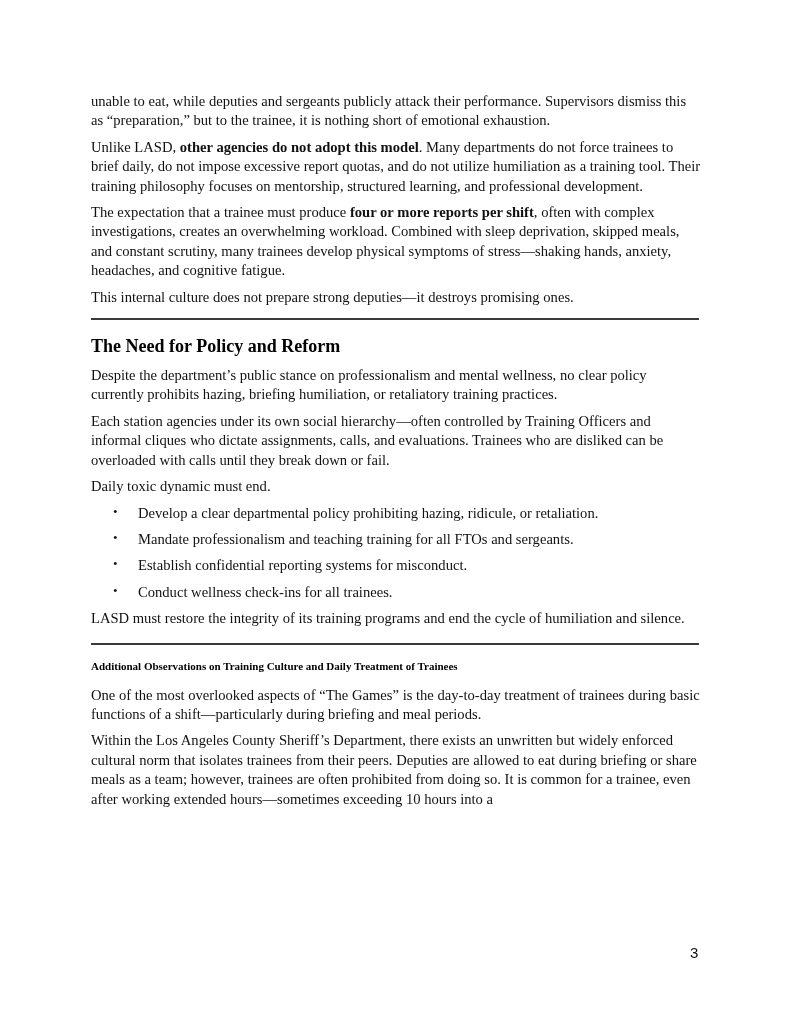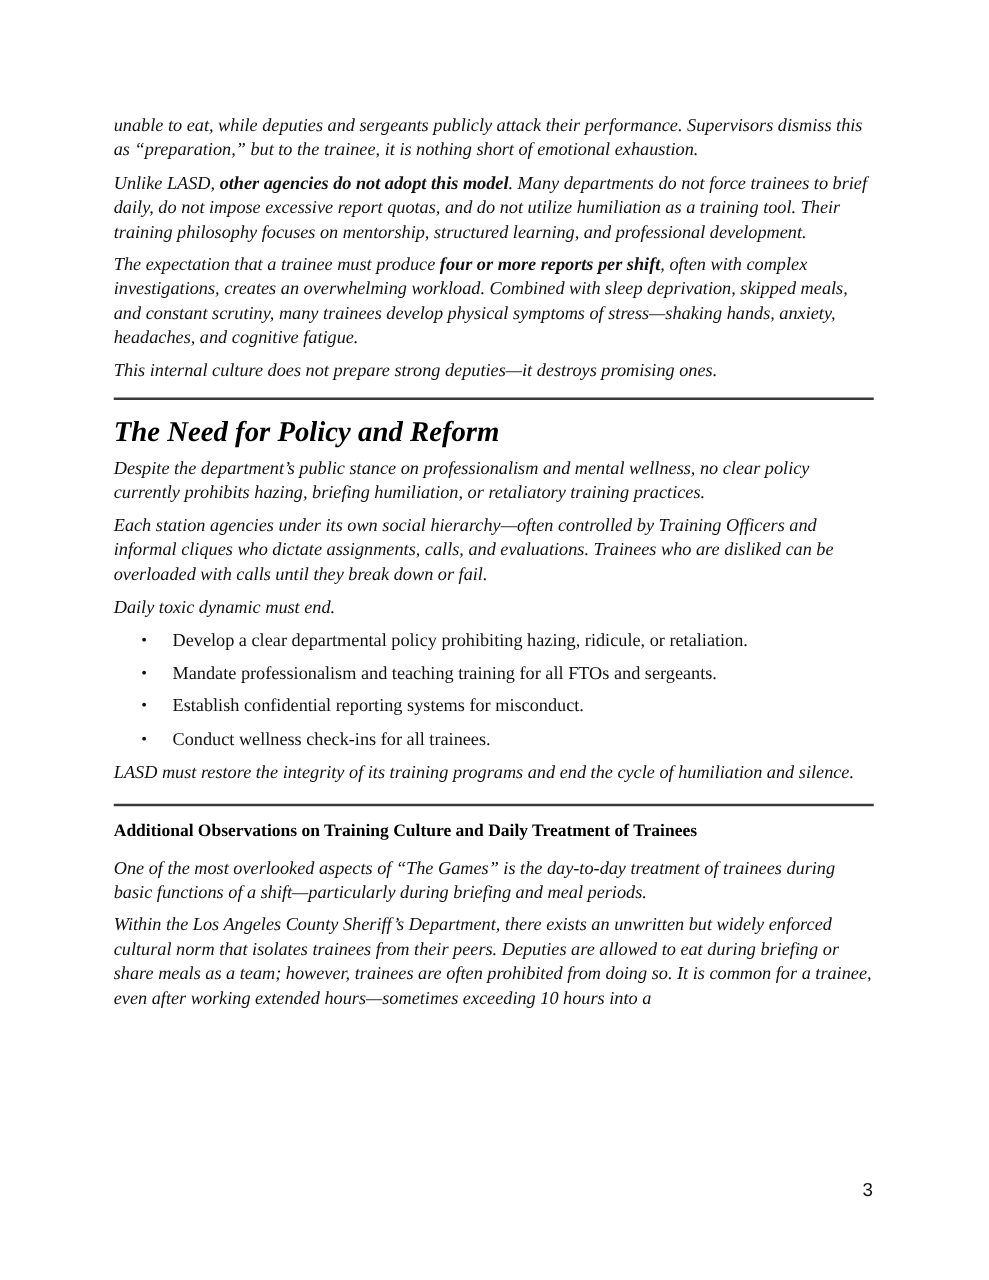--- a/index.html
+++ b/index.html
@@ -18,39 +18,37 @@
     .page {
       position: absolute;
       left: 91px;
       top: 92px;
       width: 610px;
     }
     p {
       margin: 0 0 7px 0;
       font-size: 14.6px;
       line-height: 19.4px;
-      font-style: italic;
     }
     b { font-weight: bold; }
     .rule {
       height: 0;
       border-top: 2.5px solid #3a3a3a;
       margin: 11px 0 10px 0;
       width: 608px;
     }
     h1 {
-      font-size: 23px;
+      font-size: 18px;
       font-weight: bold;
       margin: 11px 0 5px 0;
       line-height: 30px;
       color: #000;
-      font-style: italic;
     }
     h2 {
-      font-size: 14px;
+      font-size: 11px;
       font-weight: bold;
       margin: 4px 0 9px 0;
       line-height: 22px;
       color: #000;
     }
     ul {
       list-style: none;
       margin: 0 0 6px 0;
       padding: 0;
     }

